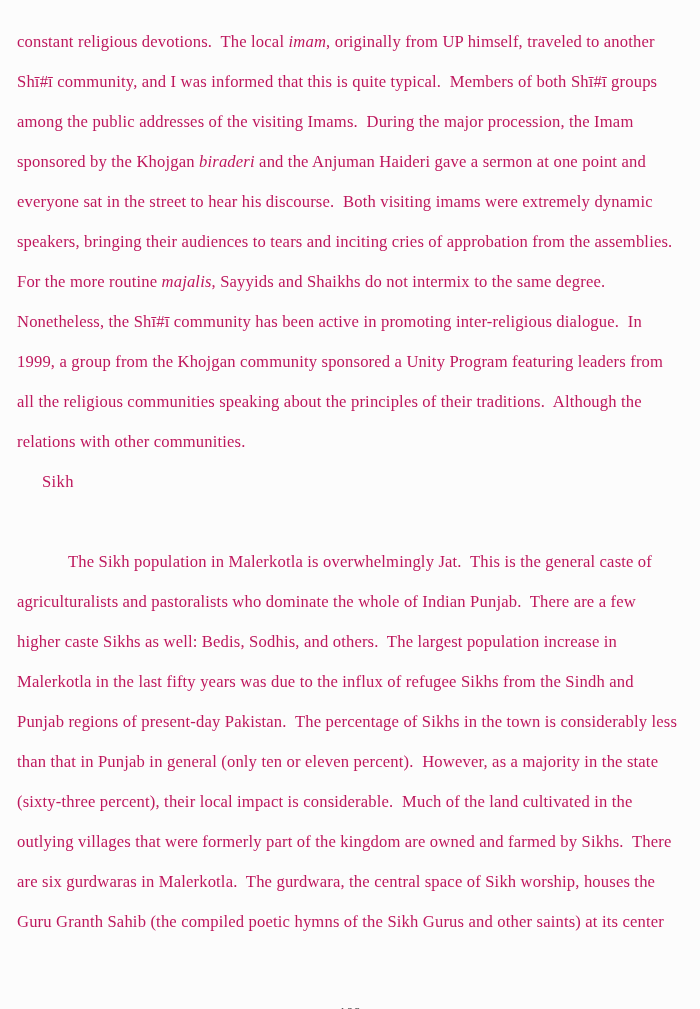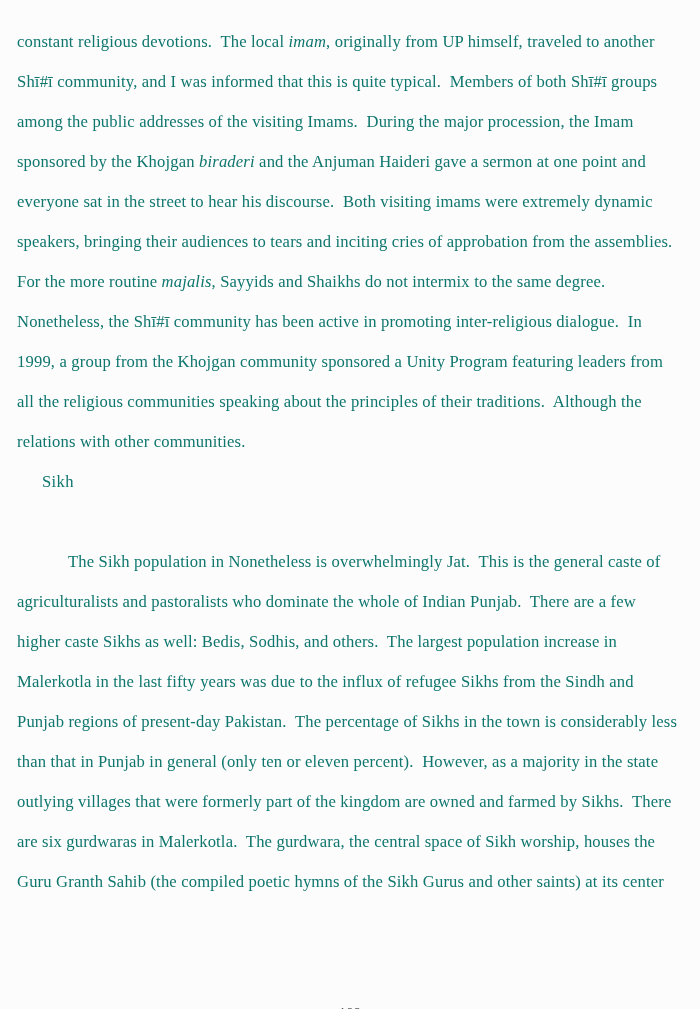--- a/index.html
+++ b/index.html
@@ -32,21 +32,21 @@
     width: 668px;
   }
 
   
   .line {
     height: 40px;
     line-height: 40px;
     font-size: 16.6px;
     white-space: pre;
     letter-spacing: 0.01em;
-    color: #0f766e;
+    color: #be185d;
   }
 
   .line.indent-heading {
     padding-left: 25px;
     font-weight: normal;
     letter-spacing: 0.02em;
   }
 
   .line.indent-para {
     padding-left: 51px;
@@ -84,26 +84,27 @@
       <div class="line">sponsored by the Khojgan <em class="it">biraderi</em> and the Anjuman Haideri gave a sermon at one point and</div>
       <div class="line">everyone sat in the street to hear his discourse.  Both visiting imams were extremely dynamic</div>
       <div class="line">speakers, bringing their audiences to tears and inciting cries of approbation from the assemblies.</div>
       <div class="line">For the more routine <em class="it">majalis</em>, Sayyids and Shaikhs do not intermix to the same degree.</div>
       <div class="line">Nonetheless, the Shī#ī community has been active in promoting inter-religious dialogue.  In</div>
       <div class="line">1999, a group from the Khojgan community sponsored a Unity Program featuring leaders from</div>
       <div class="line">all the religious communities speaking about the principles of their traditions.  Although the</div>
       <div class="line">relations with other communities.</div>
       <div class="line indent-heading">Sikh</div>
       <div class="line blank"></div>
-      <div class="line indent-para">The Sikh population in Nonetheless is overwhelmingly Jat.  This is the general caste of</div>
+      <div class="line indent-para">The Sikh population in Malerkotla is overwhelmingly Jat.  This is the general caste of</div>
       <div class="line">agriculturalists and pastoralists who dominate the whole of Indian Punjab.  There are a few</div>
       <div class="line">higher caste Sikhs as well: Bedis, Sodhis, and others.  The largest population increase in</div>
       <div class="line">Malerkotla in the last fifty years was due to the influx of refugee Sikhs from the Sindh and</div>
       <div class="line">Punjab regions of present-day Pakistan.  The percentage of Sikhs in the town is considerably less</div>
       <div class="line">than that in Punjab in general (only ten or eleven percent).  However, as a majority in the state</div>
+      <div class="line">(sixty-three percent), their local impact is considerable.  Much of the land cultivated in the</div>
       <div class="line">outlying villages that were formerly part of the kingdom are owned and farmed by Sikhs.  There</div>
       <div class="line">are six gurdwaras in Malerkotla.  The gurdwara, the central space of Sikh worship, houses the</div>
       <div class="line">Guru Granth Sahib (the compiled poetic hymns of the Sikh Gurus and other saints) at its center</div>
     </div>
 
   <div class="page-number">109</div>
 
 </div>
 
 </body></html>

